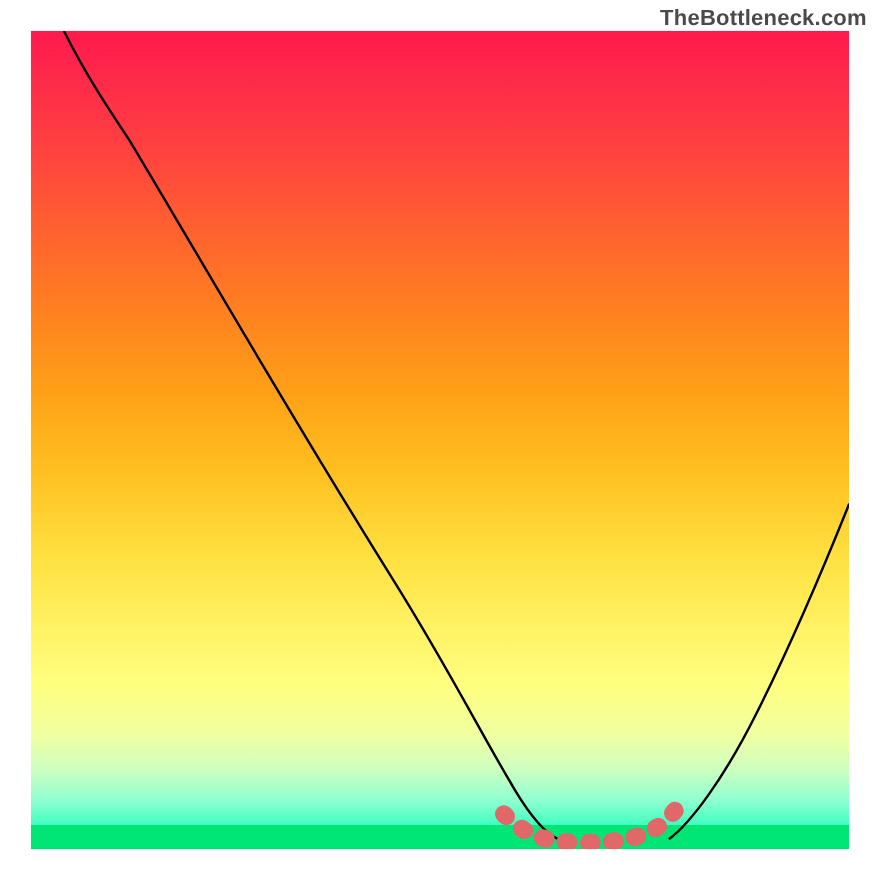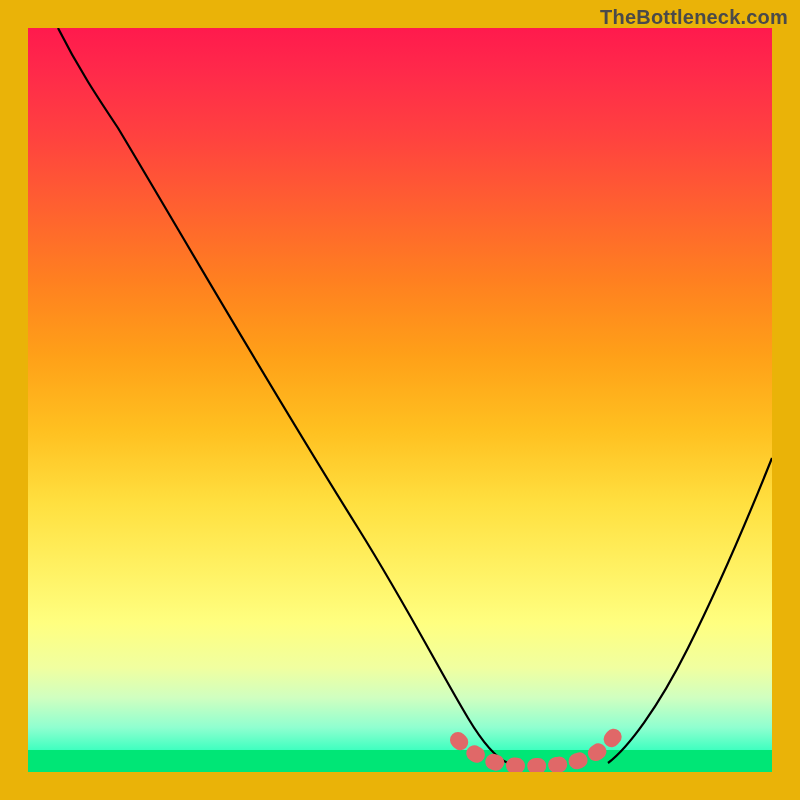--- a/index.html
+++ b/index.html
@@ -1,18 +1,18 @@
 <!DOCTYPE html>
 <html><head>
 <meta charset="utf-8">
 <style>
   * { margin: 0; padding: 0; box-sizing: border-box; }
   html, body { width: 800px; height: 800px; overflow: hidden; background: #000; }
   .frame {
-    width: 800px; height: 800px; background: #eab308; position: relative;
+    width: 800px; height: 800px; background: #ffffff; position: relative;
   }
   .watermark {
     position: absolute; top: 6px; right: 12px;
     font-family: Arial, Helvetica, sans-serif;
     font-size: 20px; font-weight: 600; color: #4a4a4a;
     letter-spacing: 0.2px;
   }
   .plot {
     position: absolute;
     left: 28px; top: 28px; width: 744px; height: 744px;

